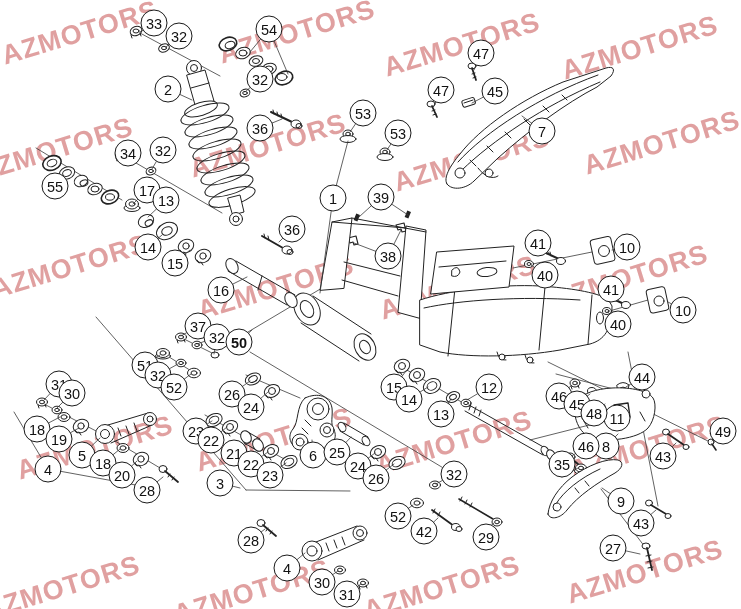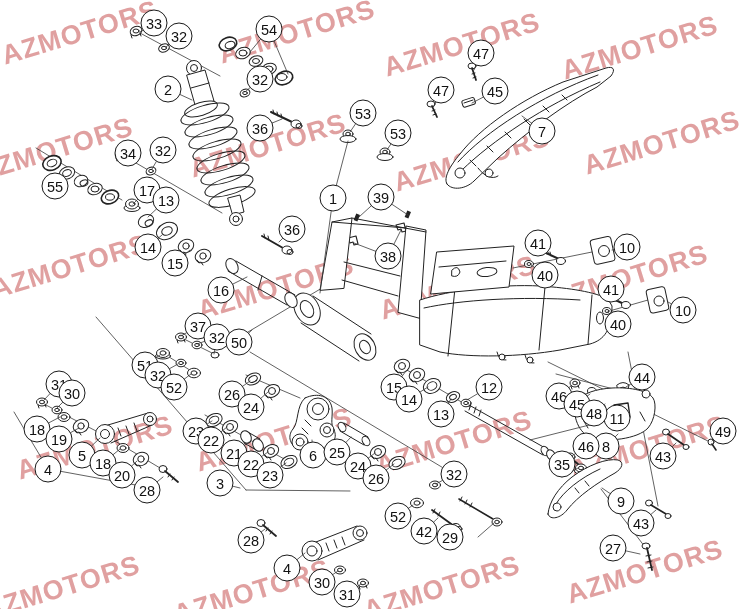--- a/index.html
+++ b/index.html
@@ -651,21 +651,21 @@
       <div class="callout" style="left: 388px; top: 256px;">38</div>
       <div class="callout" style="left: 292px; top: 229px;">36</div>
       <div class="callout" style="left: 538px; top: 243px;">41</div>
       <div class="callout" style="left: 545px; top: 275px;">40</div>
       <div class="callout" style="left: 627px; top: 247px;">10</div>
       <div class="callout" style="left: 611px; top: 289px;">41</div>
       <div class="callout" style="left: 618px; top: 324px;">40</div>
       <div class="callout" style="left: 683px; top: 310px;">10</div>
       <div class="callout" style="left: 198px; top: 326px;">37</div>
       <div class="callout" style="left: 217px; top: 337px;">32</div>
-      <div class="callout" style="left: 239px; top: 342px;">50</div>
+      <div class="callout" style="left: 239px; top: 342px; font-weight: bold;">50</div>
       <div class="callout" style="left: 145px; top: 365px;">51</div>
       <div class="callout" style="left: 158px; top: 375px;">32</div>
       <div class="callout" style="left: 174px; top: 387px;">52</div>
       <div class="callout" style="left: 59px; top: 384px;">31</div>
       <div class="callout" style="left: 72px; top: 393px;">30</div>
       <div class="callout" style="left: 37px; top: 429px;">18</div>
       <div class="callout" style="left: 59px; top: 439px;">19</div>
       <div class="callout" style="left: 82px; top: 455px;">5</div>
       <div class="callout" style="left: 48px; top: 469px;">4</div>
       <div class="callout" style="left: 103px; top: 463px;">18</div>
@@ -684,21 +684,21 @@
       <div class="callout" style="left: 358px; top: 466px;">24</div>
       <div class="callout" style="left: 376px; top: 478px;">26</div>
       <div class="callout" style="left: 394px; top: 387px;">15</div>
       <div class="callout" style="left: 409px; top: 399px;">14</div>
       <div class="callout" style="left: 441px; top: 414px;">13</div>
       <div class="callout" style="left: 489px; top: 387px;">12</div>
       <div class="callout" style="left: 617px; top: 418px;">11</div>
       <div class="callout" style="left: 454px; top: 474px;">32</div>
       <div class="callout" style="left: 398px; top: 516px;">52</div>
       <div class="callout" style="left: 424px; top: 531px;">42</div>
-      <div class="callout" style="left: 450px; top: 537px;">29</div>
+      <div class="callout" style="left: 486px; top: 537px;">29</div>
       <div class="callout" style="left: 251px; top: 540px;">28</div>
       <div class="callout" style="left: 287px; top: 568px;">4</div>
       <div class="callout" style="left: 322px; top: 582px;">30</div>
       <div class="callout" style="left: 347px; top: 594px;">31</div>
       <div class="callout" style="left: 642px; top: 377px;">44</div>
       <div class="callout" style="left: 559px; top: 396px;">46</div>
       <div class="callout" style="left: 577px; top: 404px;">45</div>
       <div class="callout" style="left: 594px; top: 413px;">48</div>
       <div class="callout" style="left: 723px; top: 431px;">49</div>
       <div class="callout" style="left: 606px; top: 446px;">8</div>

